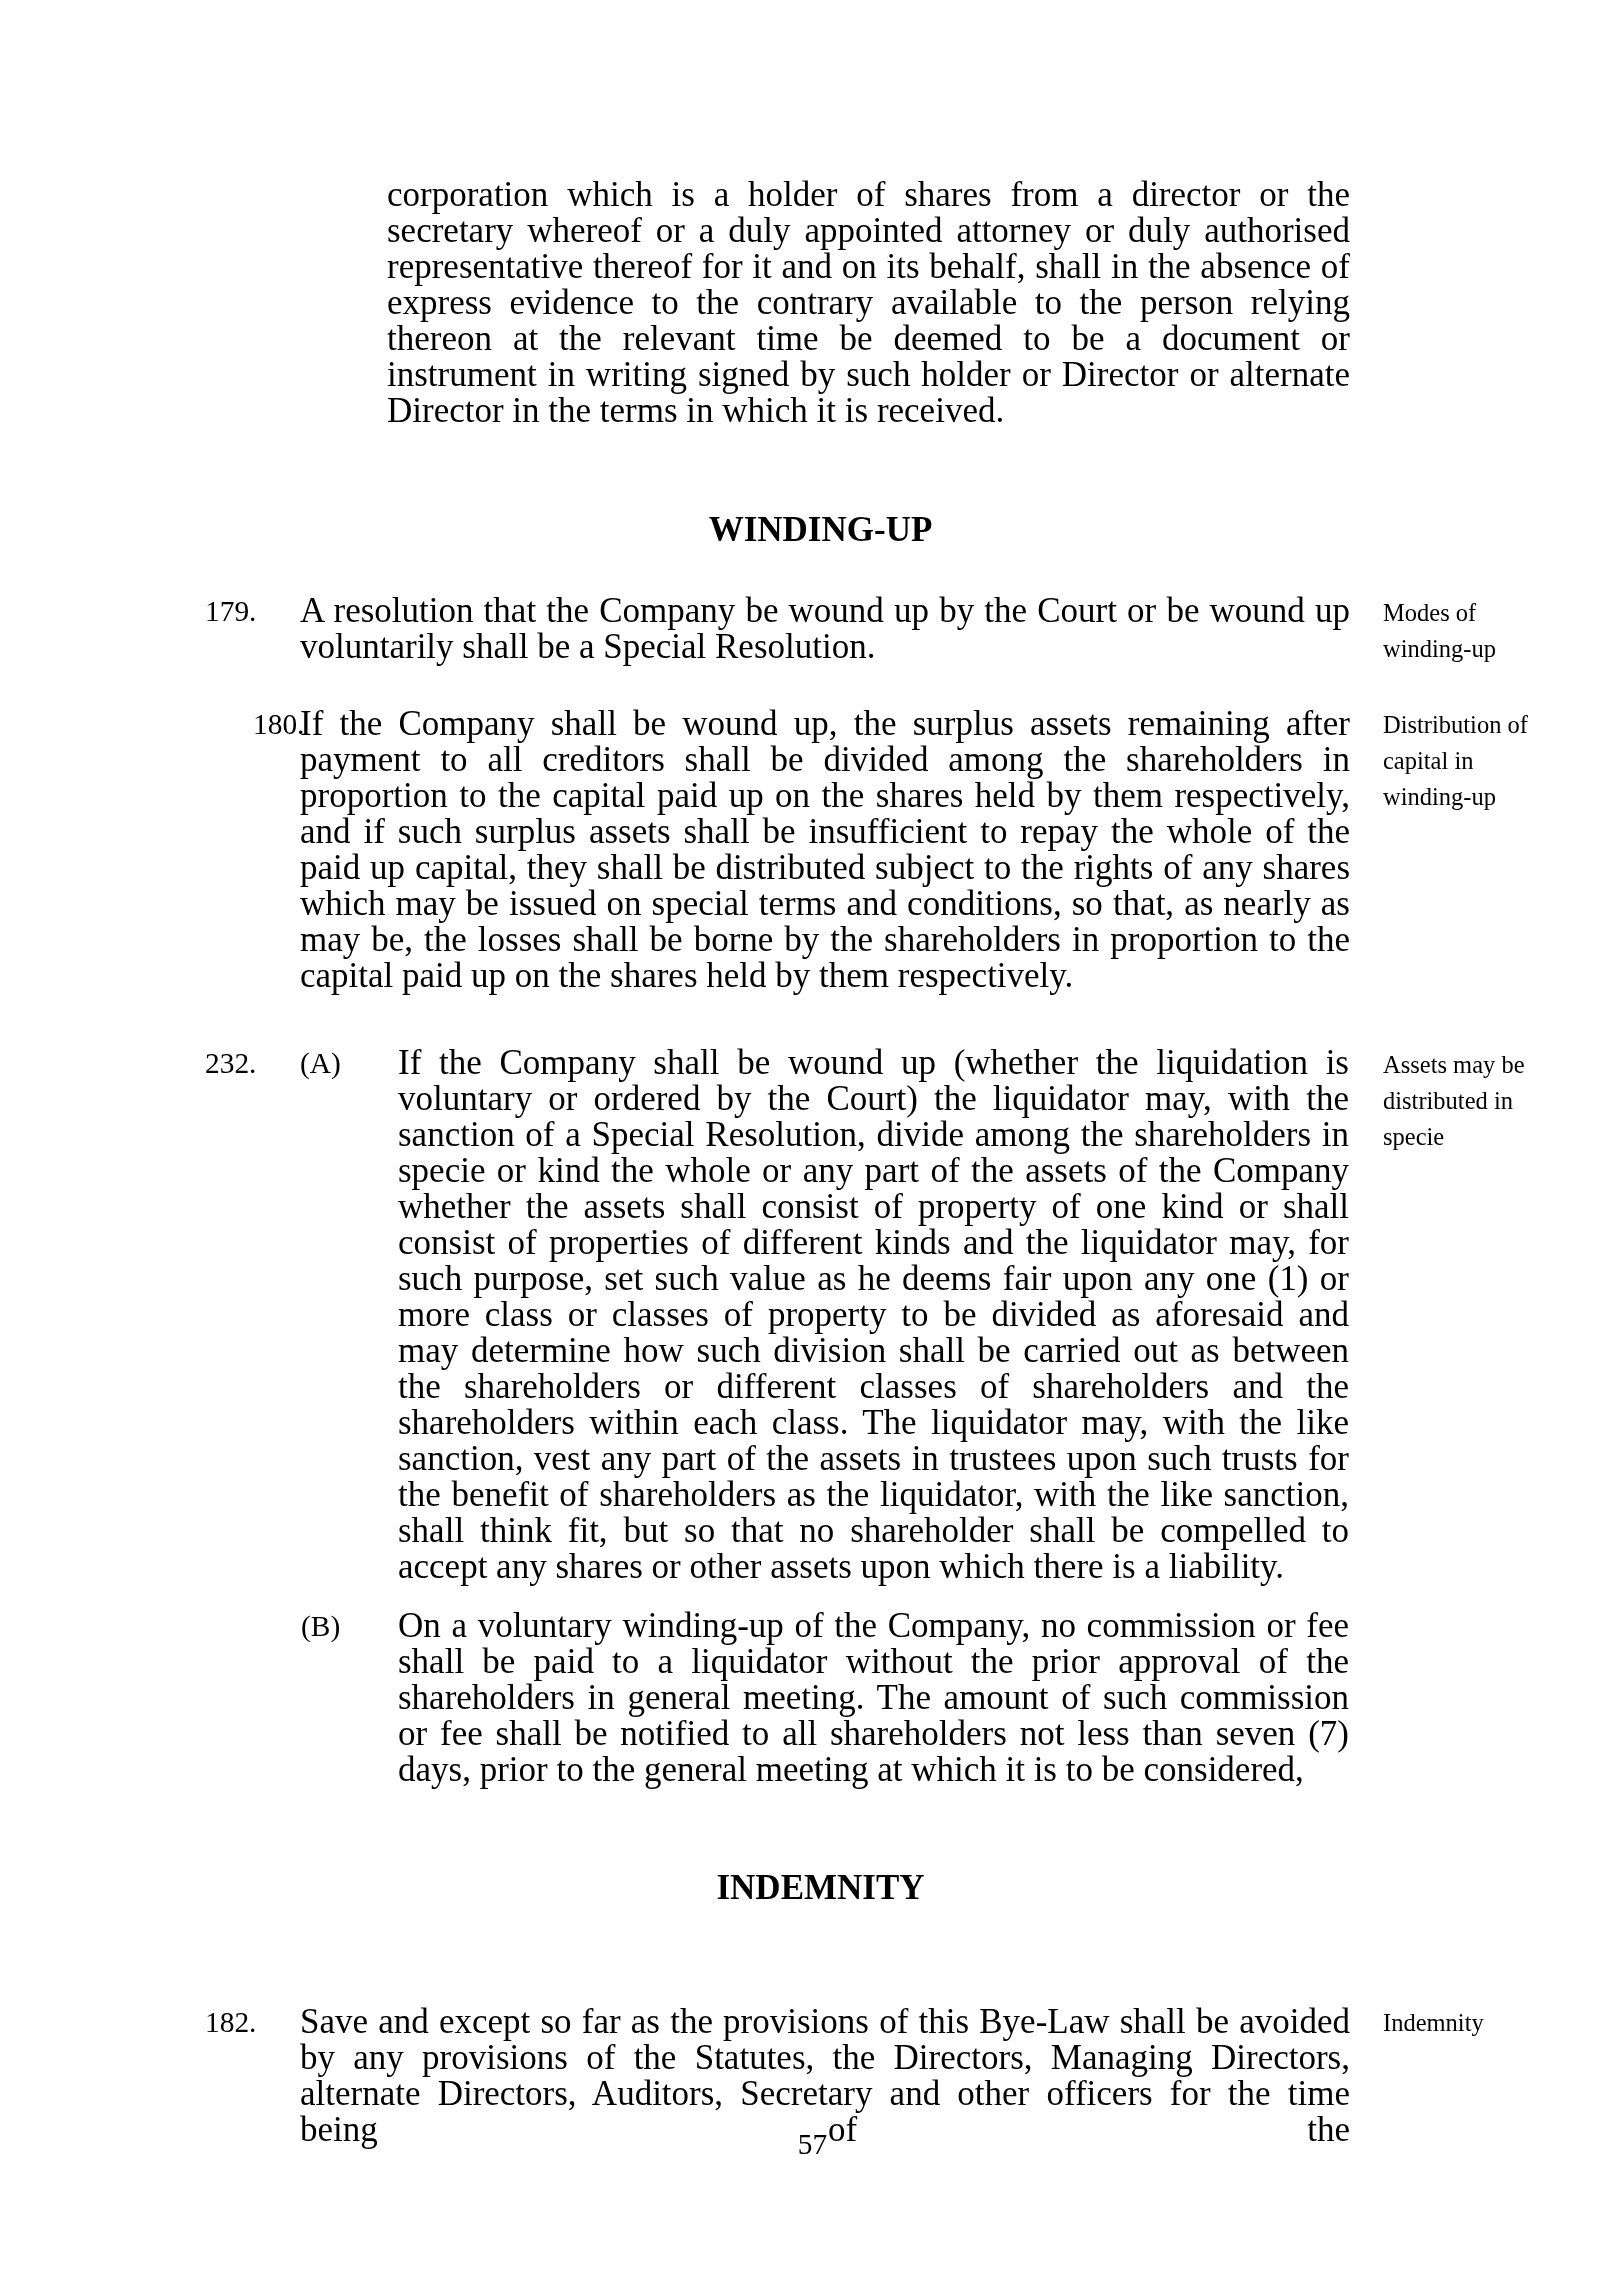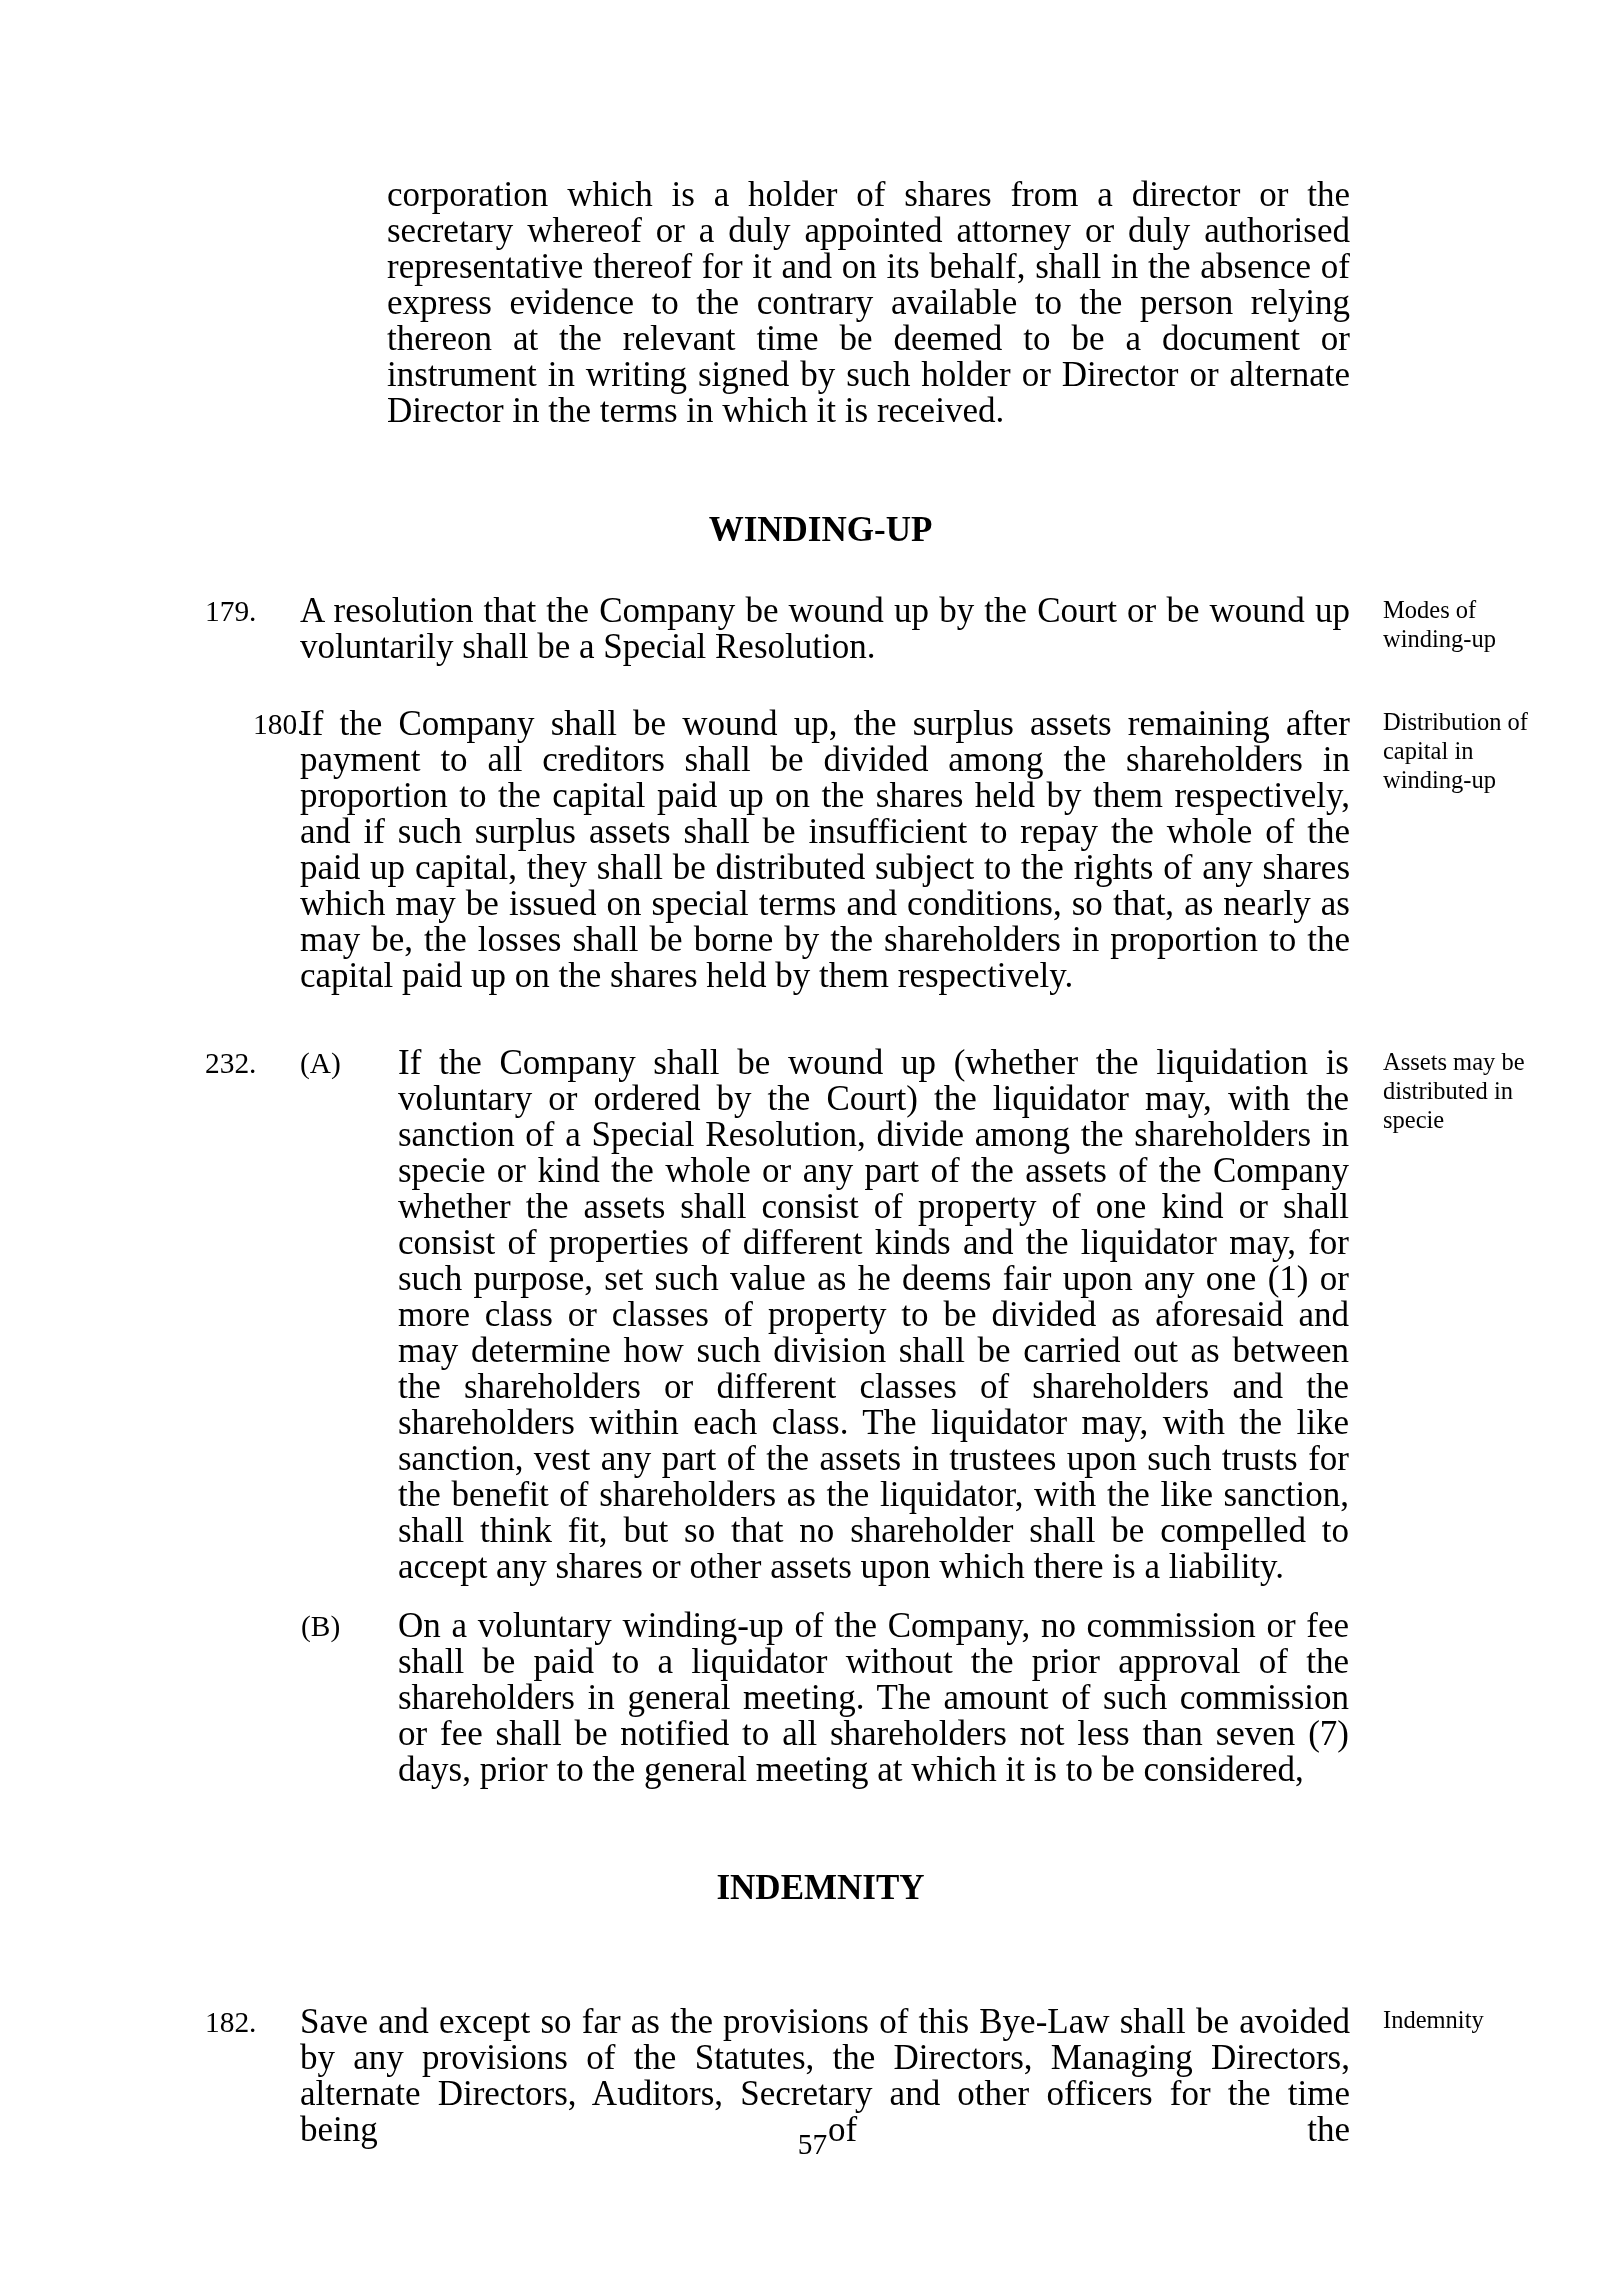--- a/index.html
+++ b/index.html
@@ -14,21 +14,21 @@
     text-align-last: left; hyphens: none;
   }
   .heading {
     position: absolute; left: 0; width: 1622px; text-align: center;
     font-weight: bold; font-size: 35px; line-height: 42px;
     padding-left: 19px; box-sizing: border-box;
   }
   .num { position: absolute; font-size: 29.4px; line-height: 36px; }
   .margin-note {
     position: absolute; left: 1383px; width: 210px;
-    font-size: 24.5px; line-height: 29px;
+    font-size: 24.5px; line-height: 36px;
   }
   .page-num {
     position: absolute; left: 0; width: 1622px; text-align: center;
     font-size: 29.4px; line-height: 35px; padding-left: 2.8px; box-sizing: border-box;
   }
 </style>
 </head>
 <body>
 
 <div class="abs body-text" style="left:387px; top:177px; width:963px;">corporation which is a holder of shares from a director or the secretary whereof or a duly appointed  attorney or duly authorised representative thereof for it and on its behalf, shall in the absence of express evidence to the contrary available to the person relying thereon at the relevant time be deemed to be a document or instrument in writing signed by such holder or Director or alternate Director in the terms in which it is received.</div>

